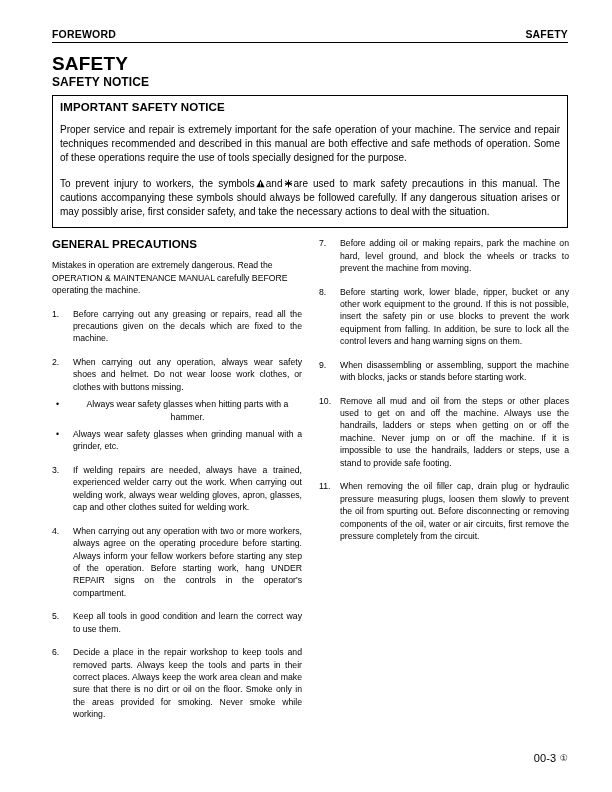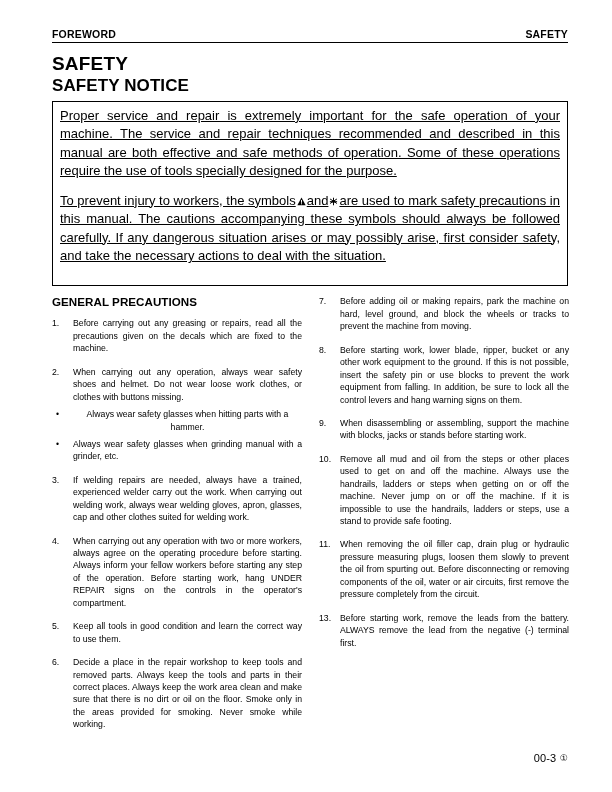--- a/index.html
+++ b/index.html
@@ -39,48 +39,47 @@
 
   
   .doc-title {
     font-size: 19px;
     font-weight: bold;
     letter-spacing: 0.2px;
     margin: 4px 0 2px 0;
     line-height: 1.12;
   }
   .sub-title {
-    font-size: 17px;
+    font-size: 12px;
     font-weight: bold;
     letter-spacing: 0.1px;
     margin: 0 0 5px 0;
     line-height: 1.15;
   }
 
   
   .notice-box {
     border: 1px solid #000;
     box-sizing: border-box;
     padding: 5px 7px 8px 7px;
     margin-bottom: 9px;
   }
   .notice-heading {
     font-size: 11.5px;
     font-weight: bold;
     letter-spacing: 0.1px;
     margin-bottom: 10px;
   }
   .notice-para {
-    font-size: 13px;
+    font-size: 10px;
     line-height: 1.42;
     text-align: justify;
     margin: 0 0 11px 0;
-    text-decoration: underline;
-  }
-  .notice-para:last-child { margin-bottom: 12px; }
+  }
+  .notice-para:last-child { margin-bottom: 0; }
 
   .sym {
     display: inline-block;
     vertical-align: -1px;
     margin: 0 1px;
   }
   .sym svg { display: block; }
 
   
   .columns {
@@ -146,40 +145,42 @@
 
   <div class="runhead">
     <span>FOREWORD</span>
     <span>SAFETY</span>
   </div>
 
   <div class="doc-title">SAFETY</div>
   <div class="sub-title">SAFETY NOTICE</div>
 
   <div class="notice-box">
+    <div class="notice-heading">IMPORTANT SAFETY NOTICE</div>
     <p class="notice-para">Proper service and repair is extremely important for the safe operation of your machine. The service and repair techniques recommended and described in this manual are both effective and safe methods of operation. Some of these operations require the use of tools specially designed for the purpose.</p>
     <p class="notice-para"><span>To prevent injury to workers, the symbols</span><span class="sym"><svg width="9" height="9" viewBox="0 0 10 10">
             <polygon points="5,0.6 9.6,9.2 0.4,9.2" fill="#000"></polygon>
             <rect x="4.45" y="3.3" width="1.1" height="3.1" fill="#fff"></rect>
             <rect x="4.45" y="7.0" width="1.1" height="1.1" fill="#fff"></rect>
           </svg></span><span>and</span><span class="sym"><svg width="9" height="9" viewBox="0 0 10 10">
             <g stroke="#000" stroke-width="1.1">
               <line x1="5" y1="0.8" x2="5" y2="9.2"></line>
               <line x1="1.2" y1="2.2" x2="8.8" y2="7.2"></line>
               <line x1="8.8" y1="2.2" x2="1.2" y2="7.2"></line>
               <line x1="1.0" y1="5.2" x2="9.0" y2="5.2"></line>
             </g>
             <circle cx="5" cy="5" r="1.5" fill="#000"></circle>
           </svg></span><span>are used to mark safety precautions in this manual. The cautions accompanying these symbols should always be followed carefully. If any dangerous situation arises or may possibly arise, first consider safety, and take the necessary actions to deal with the situation.</span></p>
   </div>
 
   <div class="columns">
 
     <div class="col">
       <div class="sec-head">GENERAL PRECAUTIONS</div>
+      <p class="lead-para">Mistakes in operation are extremely dangerous. Read the OPERATION &amp; MAINTENANCE MANUAL carefully BEFORE operating the machine.</p>
 
       <div class="item">
         <div class="item-num">1.</div>
         <div class="item-body">Before carrying out any greasing or repairs, read all the precautions given on the decals which are fixed to the machine.</div>
       </div>
 
       <div class="item tight">
         <div class="item-num">2.</div>
         <div class="item-body">When carrying out any operation, always wear safety shoes and helmet. Do not wear loose work clothes, or clothes with buttons missing.</div>
       </div>
@@ -237,24 +238,20 @@
         <div class="item-body">Remove all mud and oil from the steps or other places used to get on and off the machine. Always use the handrails, ladders or steps when getting on or off the machine. Never jump on or off the machine. If it is impossible to use the handrails, ladders or steps, use a stand to provide safe footing.</div>
       </div>
 
 
       <div class="item">
         <div class="item-num">11.</div>
         <div class="item-body">When removing the oil filler cap, drain plug or hydraulic pressure measuring plugs, loosen them slowly to prevent the oil from spurting out. Before disconnecting or removing components of the oil, water or air circuits, first remove the pressure completely from the circuit.</div>
       </div>
 
 
-      <div class="item">
-        <div class="item-num">13.</div>
-        <div class="item-body">Before starting work, remove the leads from the battery. ALWAYS remove the lead from the negative (-) terminal first.</div>
-      </div>
     </div>
 
   </div>
 
   <div class="footer">
     <span>00-3</span>
     <span class="circnum">①</span>
   </div>
 
 </div>

